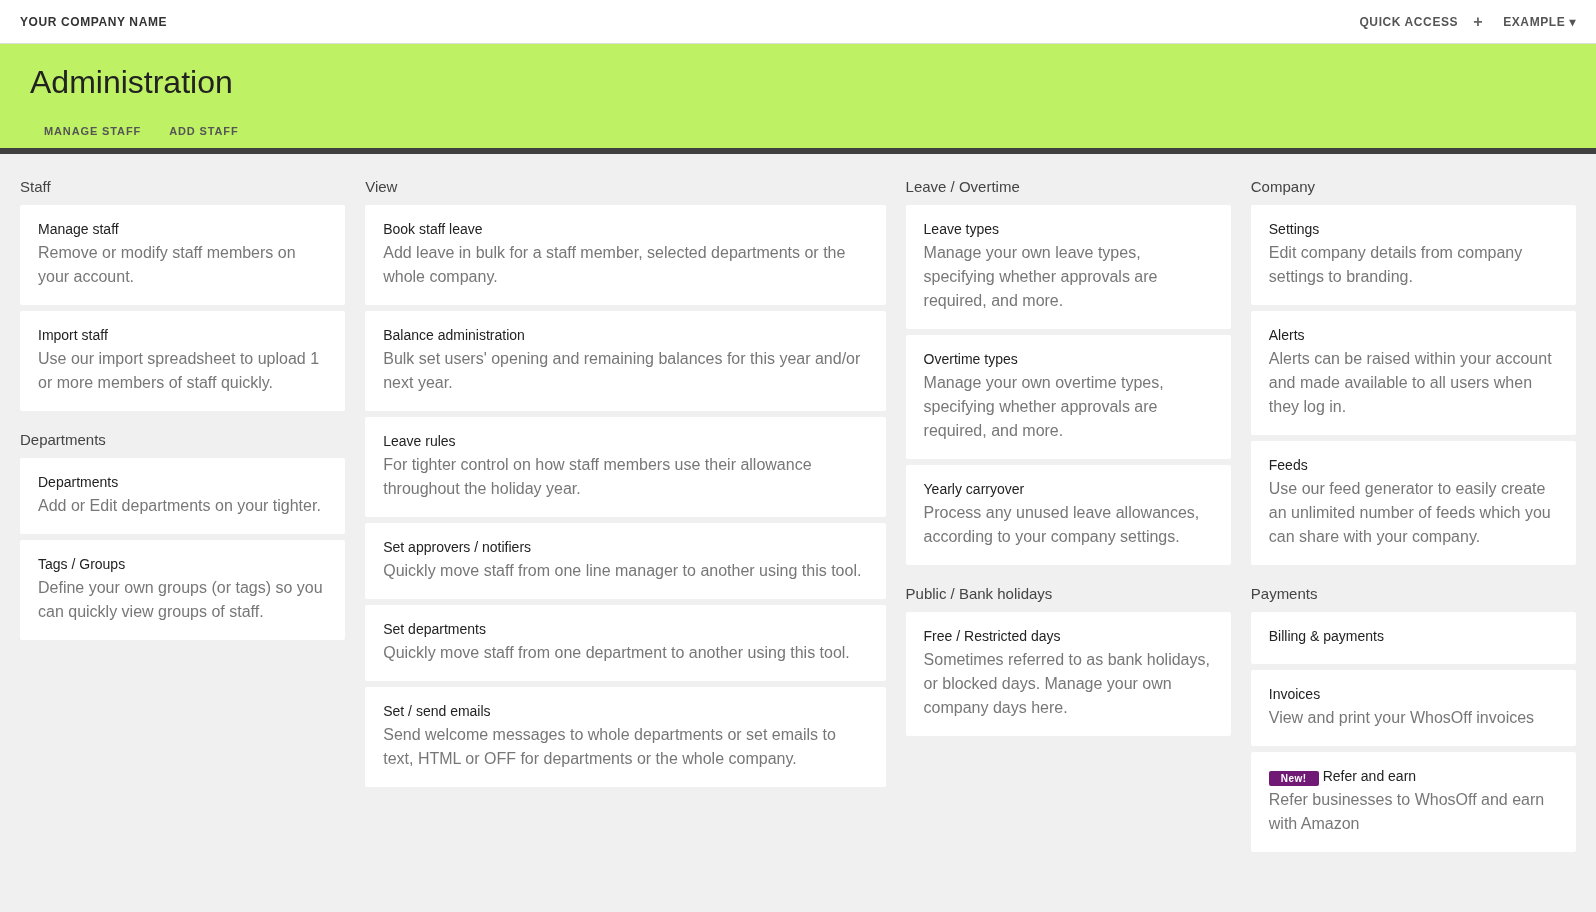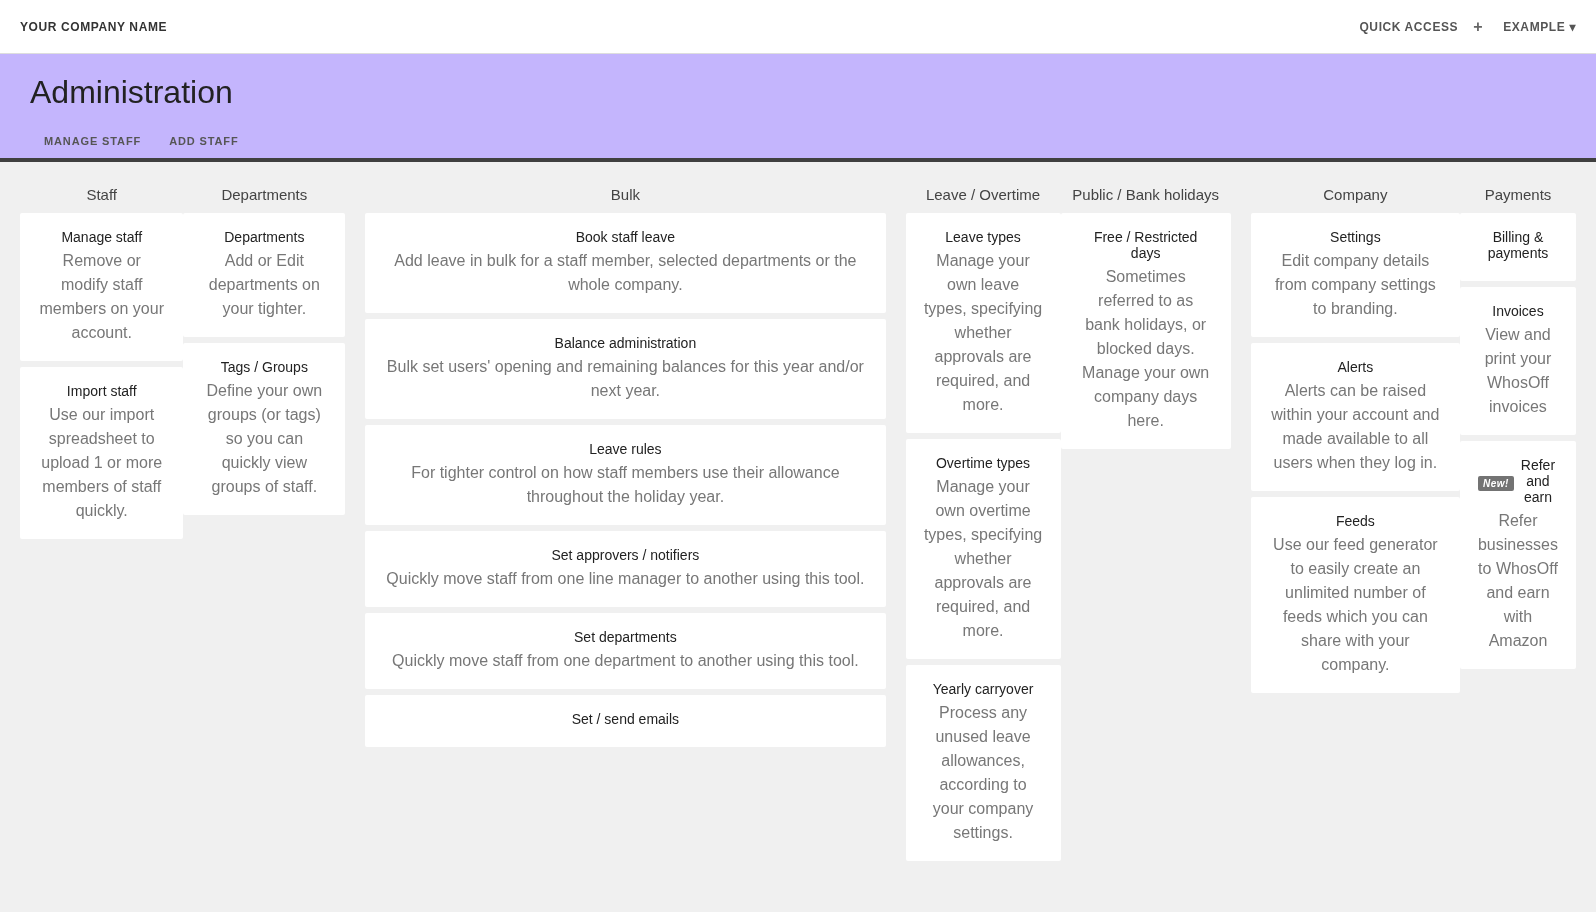--- a/index.html
+++ b/index.html
@@ -10,21 +10,21 @@
       font-size: 13px;
     }
     
     .top-nav {
       background: #fff;
       border-bottom: 1px solid #ddd;
       display: flex;
       align-items: center;
       justify-content: space-between;
       padding: 0 20px;
-      height: 54px;
+      height: 44px;
     }
     .top-nav-left {
       font-size: 12px;
       font-weight: 600;
       letter-spacing: 0.05em;
       color: #333;
       text-transform: uppercase;
     }
     .top-nav-right {
       display: flex;
@@ -50,23 +50,23 @@
       display: flex;
       align-items: flex-start;
       gap: 4px;
       text-transform: uppercase;
       font-weight: 600;
       letter-spacing: 0.05em;
       cursor: pointer;
     }
     
     .page-header {
-      background: #c4b5fd;
+      background: #bef264;
       padding: 20px 30px 0 30px;
-      border-bottom: 4px solid #404040;
+      border-bottom: 6px solid #404040;
     }
     .page-title {
       font-size: 32px;
       font-weight: 300;
       color: #222;
       margin-bottom: 14px;
     }
     .page-tabs {
       display: flex;
       gap: 0;
@@ -110,39 +110,37 @@
       color: #222;
       margin-bottom: 4px;
     }
     .card-desc {
       font-size: 16px;
       color: #777;
       line-height: 1.5;
     }
     .section-group {
       display: flex;
-      flex-direction: row;
-      text-align: center;
+      flex-direction: column;
     }
     .section-block {
       margin-bottom: 14px;
     }
     
     .new-badge {
       display: inline-block;
-      background: #737373;
+      background: #701a75;
       color: #fff;
       font-size: 10px;
       font-weight: 700;
-      padding: 2px 5px;
+      padding: 2px 12px;
       border-radius: 2px;
       margin-right: 4px;
       vertical-align: middle;
       letter-spacing: 0.05em;
-      font-style: italic;
     }
     .card-title-row {
       display: flex;
       align-items: center;
     }
   </style>
 </head>
 <body>
 
 <nav class="top-nav">
@@ -189,21 +187,21 @@
       </div>
       <div class="card">
         <div class="card-title">Tags / Groups</div>
         <div class="card-desc">Define your own groups (or tags) so you can quickly view groups of staff.</div>
       </div>
     </div>
   </div>
 
   <div class="section-group">
     <div class="section-block">
-      <div class="section-title">Bulk</div>
+      <div class="section-title">View</div>
       <div class="card">
         <div class="card-title">Book staff leave</div>
         <div class="card-desc">Add leave in bulk for a staff member, selected departments or the whole company.</div>
       </div>
       <div class="card">
         <div class="card-title">Balance administration</div>
         <div class="card-desc">Bulk set users' opening and remaining balances for this year and/or next year.</div>
       </div>
       <div class="card">
         <div class="card-title">Leave rules</div>
@@ -212,20 +210,21 @@
       <div class="card">
         <div class="card-title">Set approvers / notifiers</div>
         <div class="card-desc">Quickly move staff from one line manager to another using this tool.</div>
       </div>
       <div class="card">
         <div class="card-title">Set departments</div>
         <div class="card-desc">Quickly move staff from one department to another using this tool.</div>
       </div>
       <div class="card">
         <div class="card-title">Set / send emails</div>
+        <div class="card-desc">Send welcome messages to whole departments or set emails to text, HTML or OFF for departments or the whole company.</div>
       </div>
     </div>
   </div>
 
   <div class="section-group">
     <div class="section-block">
       <div class="section-title">Leave / Overtime</div>
       <div class="card">
         <div class="card-title">Leave types</div>
         <div class="card-desc">Manage your own leave types, specifying whether approvals are required, and more.</div>

